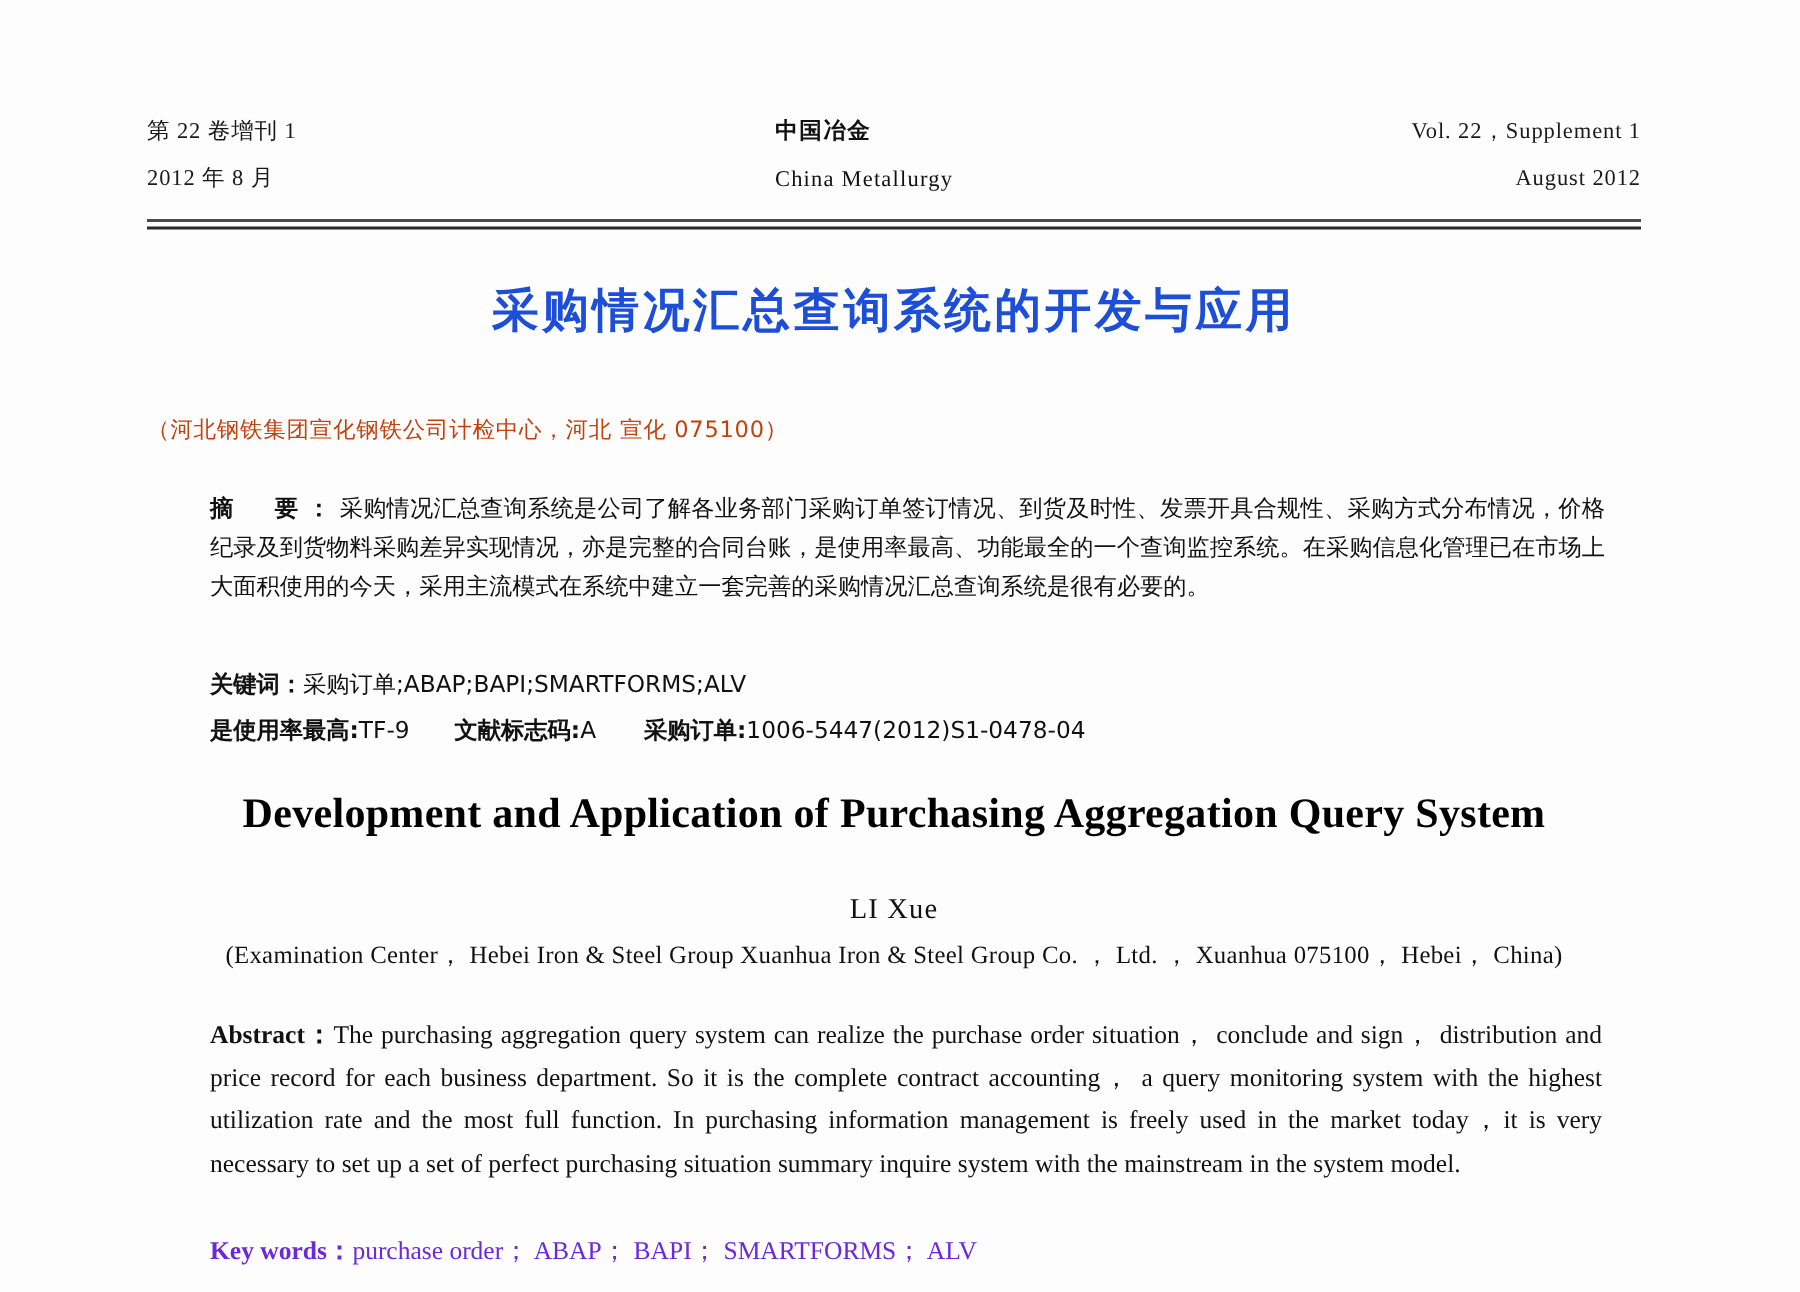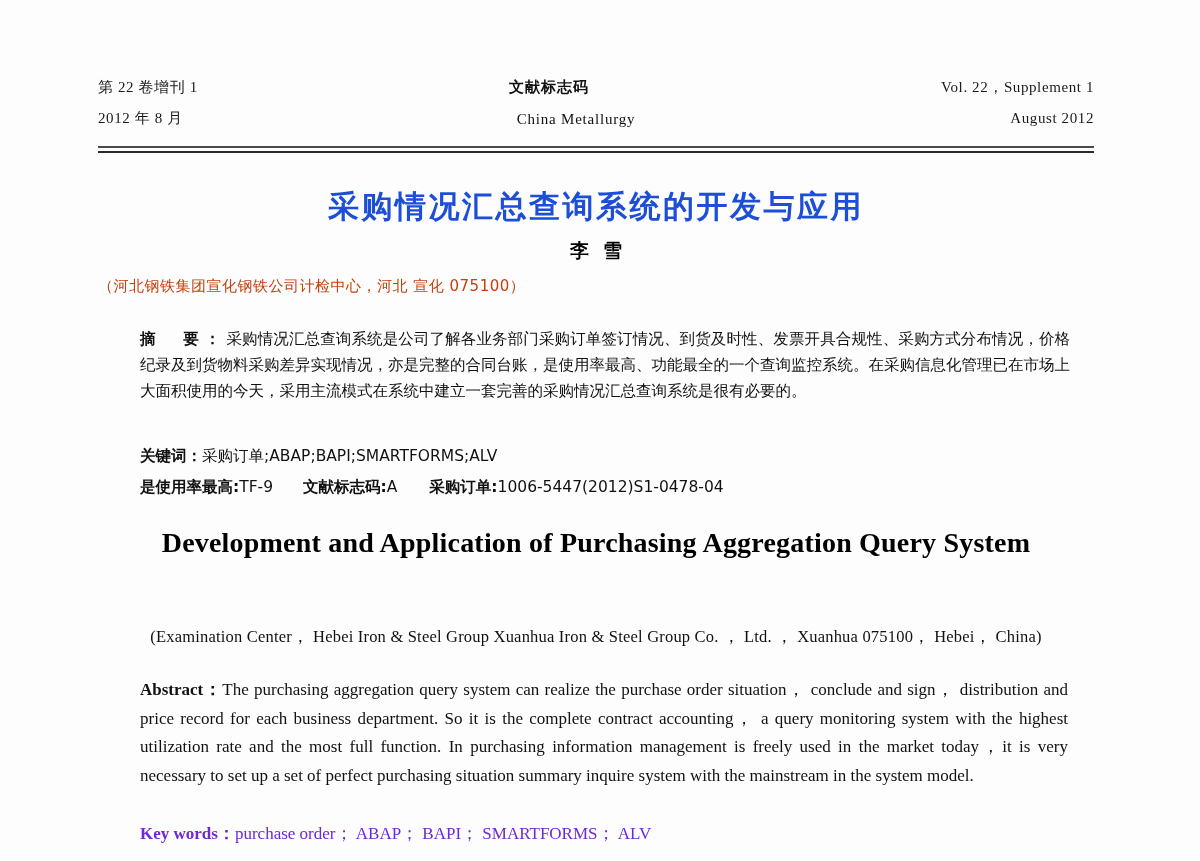--- a/index.html
+++ b/index.html
@@ -248,54 +248,54 @@
 </style>
 </head>
 <body>
 
 <div class="page">
 
   <div class="running-head">
     <div class="rh-row">
       <div class="rh-left">第 22 卷增刊 1</div>
       <div class="rh-center">
-        <span class="jrnl-cn">文献标志码</span>
+        <span class="jrnl-cn">中国冶金</span>
       </div>
       <div class="rh-right">Vol. 22，Supplement 1</div>
     </div>
     <div class="rh-row second">
       <div class="rh-left">2012 年 8 月</div>
       <div class="rh-center">
         <span class="jrnl-en">China Metallurgy</span>
       </div>
       <div class="rh-right">August 2012</div>
     </div>
   </div>
 
   <div class="double-rule">
     <div class="line-thin"></div>
     <div class="line-thick"></div>
   </div>
 
   <div class="cn-title">采购情况汇总查询系统的开发与应用</div>
 
-  <div class="cn-author">李雪</div>
 
   <div class="cn-affil">（河北钢铁集团宣化钢铁公司计检中心，河北 宣化 075100）</div>
 
   <div class="cn-abstract">
     <p><span class="lbl">摘　要：</span><span class="abs-body">采购情况汇总查询系统是公司了解各业务部门采购订单签订情况、到货及时性、发票开具合规性、采购方式分布情况，价格纪录及到货物料采购差异实现情况，亦是完整的合同台账，是使用率最高、功能最全的一个查询监控系统。在采购信息化管理已在市场上大面积使用的今天，采用主流模式在系统中建立一套完善的采购情况汇总查询系统是很有必要的。</span></p>
   </div>
 
   <div class="kw-line"><span class="lbl">关键词：</span><span>采购订单;ABAP;BAPI;SMARTFORMS;ALV</span></div>
 
   <div class="clc-line"><span class="lbl">是使用率最高:</span><span>TF-9</span><span class="gap-a"></span><span class="lbl">文献标志码:</span><span>A</span><span class="gap-b"></span><span class="lbl">采购订单:</span><span>1006-5447(2012)S1-0478-04</span></div>
 
   <div class="en-title">Development and Application of Purchasing Aggregation Query System</div>
 
+  <div class="en-author">LI Xue</div>
 
   <div class="en-affil">(Examination Center， Hebei Iron &amp; Steel Group Xuanhua Iron &amp; Steel Group Co. ， Ltd. ， Xuanhua 075100， Hebei， China)</div>
 
   <div class="en-abstract">
     <p><span class="lbl">Abstract：</span><span>The purchasing aggregation query system can realize the purchase order situation， conclude and sign， distribution and price record for each business department. So it is the complete contract accounting， a query monitoring system with the highest utilization rate and the most full function. In purchasing information management is freely used in the market today，it is very necessary to set up a set of perfect purchasing situation summary inquire system with the mainstream in the system model.</span></p>
   </div>
 
   <div class="en-kw"><span class="lbl">Key words：</span><span>purchase order； ABAP； BAPI； SMARTFORMS； ALV</span></div>
 
 </div>

